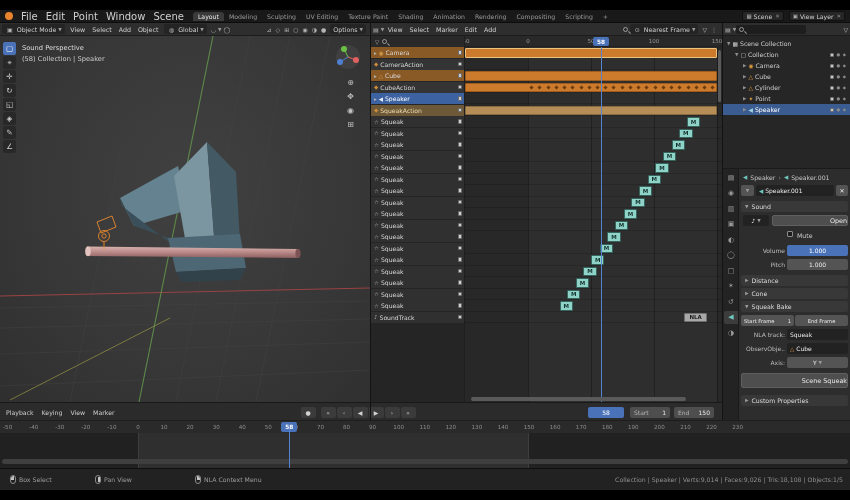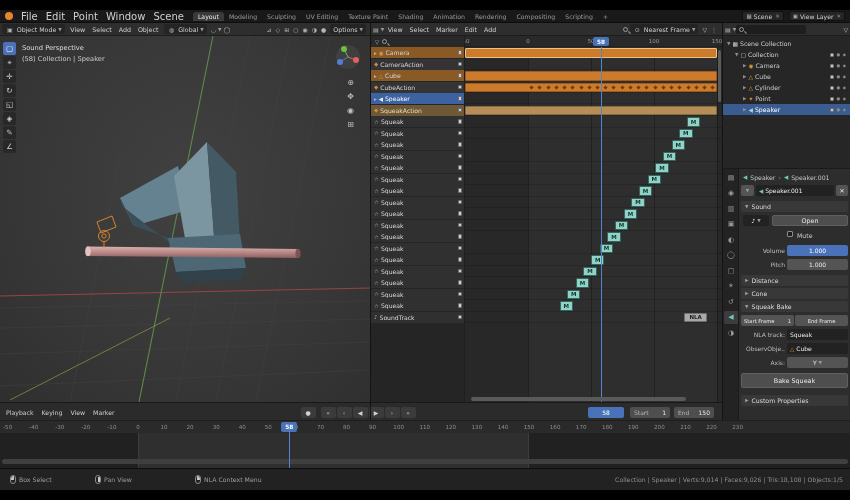--- a/index.html
+++ b/index.html
@@ -87,21 +87,21 @@
   #prop-tabs{position:absolute;left:0;top:0;width:16px;height:252px;background:#232323;border-right:1px solid #1a1a1a}
   .ptab{position:absolute;left:1px;width:14px;height:13px;display:flex;align-items:center;justify-content:center;font-size:7px;color:#9a9a9a}
   .ptab.active{background:#3c3c3c;border-radius:2px 0 0 2px;color:#6fc7bd}
   .psec{position:absolute;left:18px;width:107px;height:11px;background:#383838;border-radius:2px;display:flex;align-items:center;gap:3px;padding:0 4px;font-size:6.2px;color:#dcdcdc}
   .plabel{position:absolute;left:16px;width:46px;text-align:right;font-size:6px;color:#bdbdbd}
   .pfield{position:absolute;height:11px;background:#545454;border-radius:2px;font-size:6px;color:#ececec;display:flex;align-items:center;justify-content:center;gap:2px;padding:0 3px}
   .pfield.dark{background:#222}
   .pfield.blue{background:#4a72b8;color:#fff}
   .tic{color:#6fc7bd;font-size:5.5px}
   .oic{color:#de9a3c;font-size:5.5px}
-  .pbtn{position:absolute;background:#4e4e4e;border:1px solid #5f5f5f;border-radius:2px;display:flex;align-items:center;justify-content:center;font-size:6.4px;color:#e8e8e8}
+  .pbtn{position:absolute;background:#4e4e4e;border:1px solid #5f5f5f;border-radius:2px;display:flex;align-items:center;justify-content:flex-end;font-size:6.4px;color:#e8e8e8}
   .cbox{position:absolute;width:6px;height:6px;background:#1e1e1e;border:1px solid #8c8c8c;border-radius:1px}
 
   
   #tl-hdr{position:absolute;left:0;top:392px;width:722px;height:18px;background:#2b2b2b;border-top:1px solid #191919}
   #tl-menus{position:absolute;left:2px;top:0;height:18px;display:flex;align-items:center;font-size:6.2px;color:#cfcfcf}
   .tbtn{position:relative;width:15px;height:11px;background:#3b3b3b;border-radius:2px;margin:0 0.5px;display:flex;align-items:center;justify-content:center;font-size:6px;color:#d2d2d2;flex:none}
   #transport{position:absolute;left:320px;top:3.5px;display:flex}
   .tfield{position:absolute;top:3.5px;height:11px;border-radius:2px;background:#4e4e4e;font-size:6px;display:flex;align-items:center;justify-content:space-between;padding:0 4px;color:#e9e9e9}
   .tfield .dim{color:#b5b5b5;margin-right:3px}
   #tl-ruler{position:absolute;left:0;top:410px;width:850px;height:13px;background:#2a2a2a;border-top:1px solid #1d1d1d}
@@ -649,21 +649,21 @@
       <span>Cube</span>
     </div>
 
     <div class="plabel" style="top:190px">Axis:</div>
     <div class="pfield" style="left:64px;top:188px;width:61px">
       <span>Y</span>
       <span class="caret">▼</span>
     </div>
 
     <div class="pbtn" style="left:18px;top:204px;width:107px;height:15px">
-      <span>Bake Squeak</span>
+      <span>Scene Squeak</span>
     </div>
 
     <div class="psec" style="top:226px">
       <span class="caret" style="transform:rotate(-90deg)">▼</span>
       <span>Custom Properties</span>
     </div>
   </div>
 
   <div id="tl-hdr">
     <div id="tl-menus">

